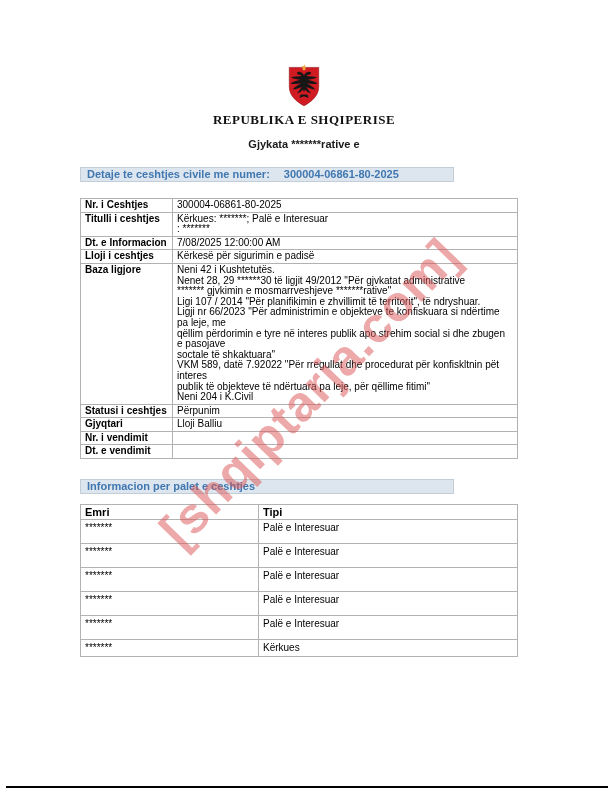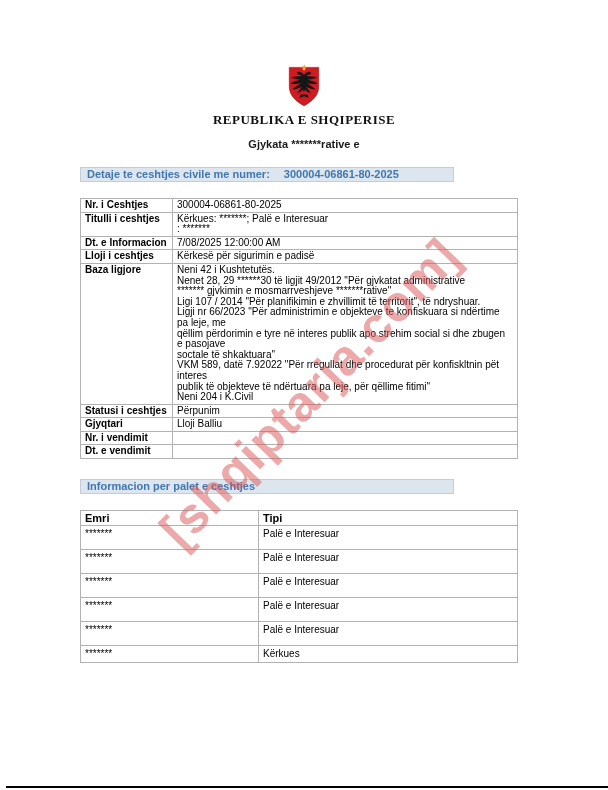--- a/index.html
+++ b/index.html
@@ -24,21 +24,21 @@
     font-weight:bold; font-size:11px; line-height:13px; height:15px;
     padding:0 0 0 6px; white-space:nowrap; overflow:hidden;
   }
   .bar-number { margin-left:14px; }
   table { border-collapse:collapse; width:438px; table-layout:fixed; }
   td, th { border:1px solid #b2b2b2; vertical-align:top; font-size:10px; }
   .details-table { margin-top:16px; }
   .details-table td { padding:1px 4px; line-height:10.6px; }
   .details-table .lbl { width:92px; font-weight:bold; }
   .details-table .val div { min-height:10px; }
-  .parties-table { margin-top:16px; }
+  .parties-table { margin-top:10px; }
   .parties-table th {
     text-align:left; font-size:11px; padding:1px 4px; background:#fff;
     font-weight:bold; line-height:12px;
   }
   .parties-table td { padding:2px 4px; line-height:11px; }
   .parties-table .c1 { width:178px; }
   .parties-table tr.tall td { height:24px; }
   .parties-table tr.short td { height:17px; }
   
   .watermark {

